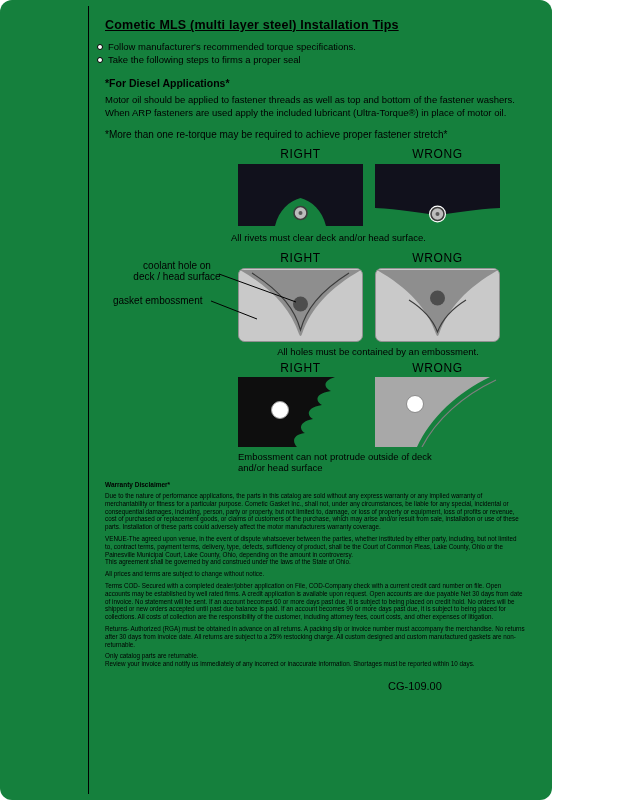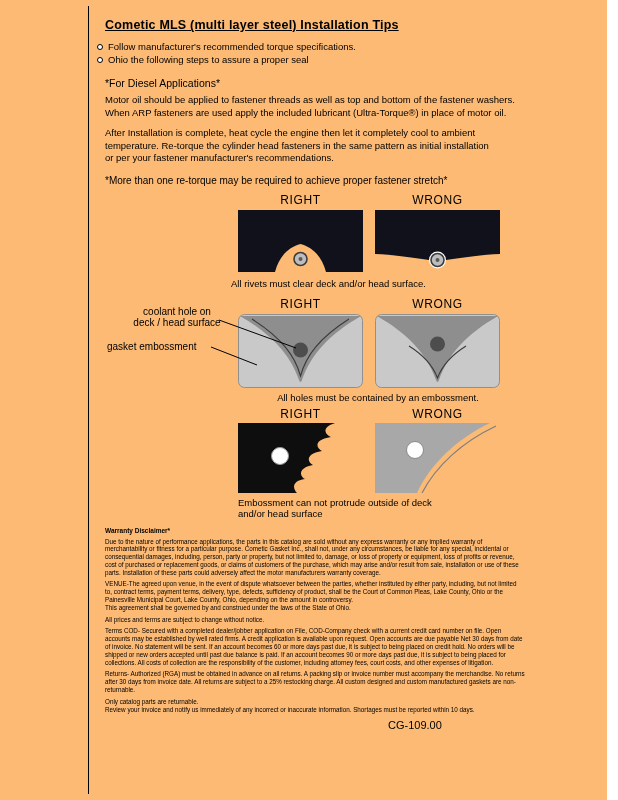--- a/index.html
+++ b/index.html
@@ -1,22 +1,23 @@
 <!DOCTYPE html>
 <html><head>
 <meta charset="utf-8">
 <style>
   html,body{margin:0;padding:0;background:#ffffff;}
   .page{
     position:relative;
-    width:607px;height:800px;
-    background:#fdba74;
+    width:552px;height:800px;
+    background:#15803d;
     overflow:hidden;
     font-family:"Liberation Sans","DejaVu Sans",sans-serif;
     color:#000;
+    border-radius:12px;
   }
   .margin-rule{
     position:absolute;left:88px;top:6px;width:1px;height:788px;background:#000;
   }
   .content{
     position:absolute;left:105px;top:0;width:500px;padding-top:18px;
   }
   .title{
     font-size:12.5px;font-weight:bold;text-decoration:underline;
     margin:0 0 8px 0;letter-spacing:.2px;
@@ -26,65 +27,62 @@
   .b-open{
     position:absolute;left:0;top:4px;width:4px;height:4px;border:1px solid #000;
     border-radius:50%;background:#fff;display:inline-block;
   }
   ul.subbullets{list-style:none;margin:0 0 0 14px;padding:0;}
   ul.subbullets li{font-size:9.5px;line-height:13px;position:relative;padding-left:11px;}
   .b-fill{
     position:absolute;left:0;top:4.5px;width:4.5px;height:4.5px;border-radius:50%;
     background:#000;display:inline-block;
   }
-  .diesel-heading{font-size:10.5px;font-weight:normal;margin:11px 0 5px 0;}
+  .diesel-heading{font-size:10.5px;font-weight:bold;margin:11px 0 5px 0;}
   .body-para{font-size:9.5px;line-height:12.5px;margin:0 0 8px 0;white-space:pre-line;max-width:500px;}
   .note{font-size:10px;line-height:12px;margin:10px 0 0 0;}
   .diagrams{position:relative;height:322px;margin-top:6px;width:500px;}
   .dlabel{
     position:absolute;width:125px;text-align:center;font-size:12px;letter-spacing:.6px;
   }
   .dimg{position:absolute;width:125px;}
   .dimg svg{display:block;}
   .dcaption{position:absolute;font-size:9.5px;line-height:11px;white-space:pre-line;width:280px;}
   .annot{position:absolute;font-size:10px;line-height:11px;white-space:pre-line;}
   .annot.center{text-align:center;}
   .leaders{position:absolute;left:0;top:0;pointer-events:none;}
   .disclaimer{margin-top:12px;width:420px;}
   .disc-heading{font-size:6.5px;font-weight:bold;margin:0 0 4px 0;}
   .disc-para{font-size:6.3px;line-height:7.8px;margin:0 0 4px 0;white-space:pre-line;}
-  .footer-code{font-size:11px;margin-top:6px;margin-left:283px;}
+  .footer-code{font-size:11px;margin-top:12px;margin-left:283px;}
 </style>
 </head>
 <body>
 
 <div class="page">
   <div class="margin-rule"></div>
 
   <div class="content">
 
     <h1 class="title">Cometic MLS (multi layer steel) Installation Tips</h1>
 
     <ul class="bullets">
       <li>
         <span class="b-open"></span>
         <span>Follow manufacturer's recommended torque specifications.</span>
       </li>
       <li>
         <span class="b-open"></span>
-        <span>Ohio the following steps to assure a proper seal</span>
+        <span>Take the following steps to firms a proper seal</span>
       </li>
     </ul>
 
     <h2 class="diesel-heading">*For Diesel Applications*</h2>
     <p class="body-para">Motor oil should be applied to fastener threads as well as top and bottom of the fastener washers.
 When ARP fasteners are used apply the included lubricant (Ultra-Torque®) in place of motor oil.</p>
-    <p class="body-para">After Installation is complete, heat cycle the engine then let it completely cool to ambient
-temperature. Re-torque the cylinder head fasteners in the same pattern as initial installation
-or per your fastener manufacturer's recommendations.</p>
     <p class="note">*More than one re-torque may be required to achieve proper fastener stretch*</p>
 
     <div class="diagrams">
 
       <div class="dlabel" style="left:133px;top:0;">RIGHT</div>
       <div class="dlabel" style="left:270px;top:0;">WRONG</div>
 
       <div class="dimg" style="left:133px;top:17px;">
         <svg width="125" height="62" viewBox="0 0 125 62">
           <path d="M0,0 H125 V62 H88 C84,46 74,37 62.5,34 C51,37 41,46 37,62 H0 Z" fill="#11111c"></path>
@@ -100,21 +98,21 @@
           <circle cx="62.5" cy="50" r="2" fill="#5a5a5a"></circle>
         </svg>
       </div>
       <div class="dcaption" style="left:126px;top:85px;">All rivets must clear deck and/or head surface.</div>
 
       <div class="dlabel" style="left:133px;top:104px;">RIGHT</div>
       <div class="dlabel" style="left:270px;top:104px;">WRONG</div>
 
       <div class="annot center" style="left:28px;top:113px;width:88px;">coolant hole on
 deck / head surface</div>
-      <div class="annot" style="left:2px;top:148px;">gasket embossment</div>
+      <div class="annot" style="left:8px;top:148px;">gasket embossment</div>
 
       <div class="dimg" style="left:133px;top:121px;">
         <svg width="125" height="74" viewBox="0 0 125 74">
           <rect x="0.5" y="0.5" width="124" height="73" rx="6" fill="#c9c9c9" stroke="#909090"></rect>
           <path d="M2,2 H123 C92,20 73,40 64,66 Q62.5,70 61,66 C52,40 33,20 2,2 Z" fill="#8e8e8e"></path>
           <path d="M14,5 C44,24 57,42 62.5,62 C68,42 81,24 111,5" fill="none" stroke="#3a3a3a" stroke-width="1.1"></path>
           <circle cx="62.5" cy="36" r="7.5" fill="#4d4d4d"></circle>
         </svg>
       </div>
       <div class="dimg" style="left:270px;top:121px;">

